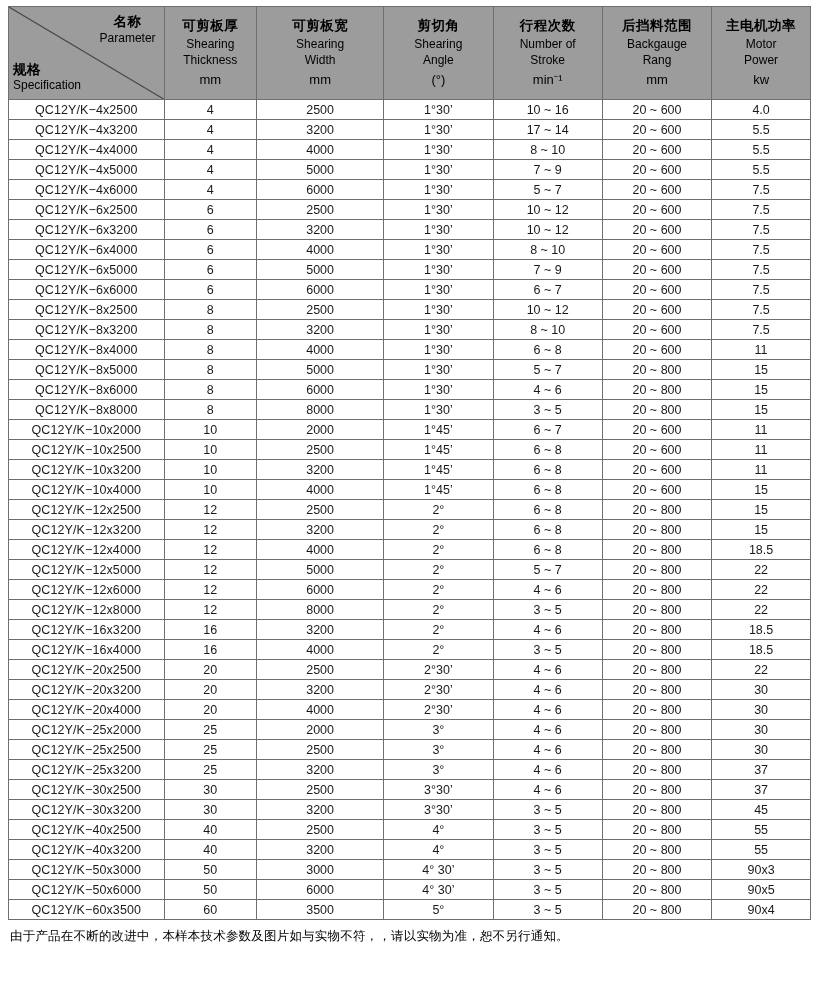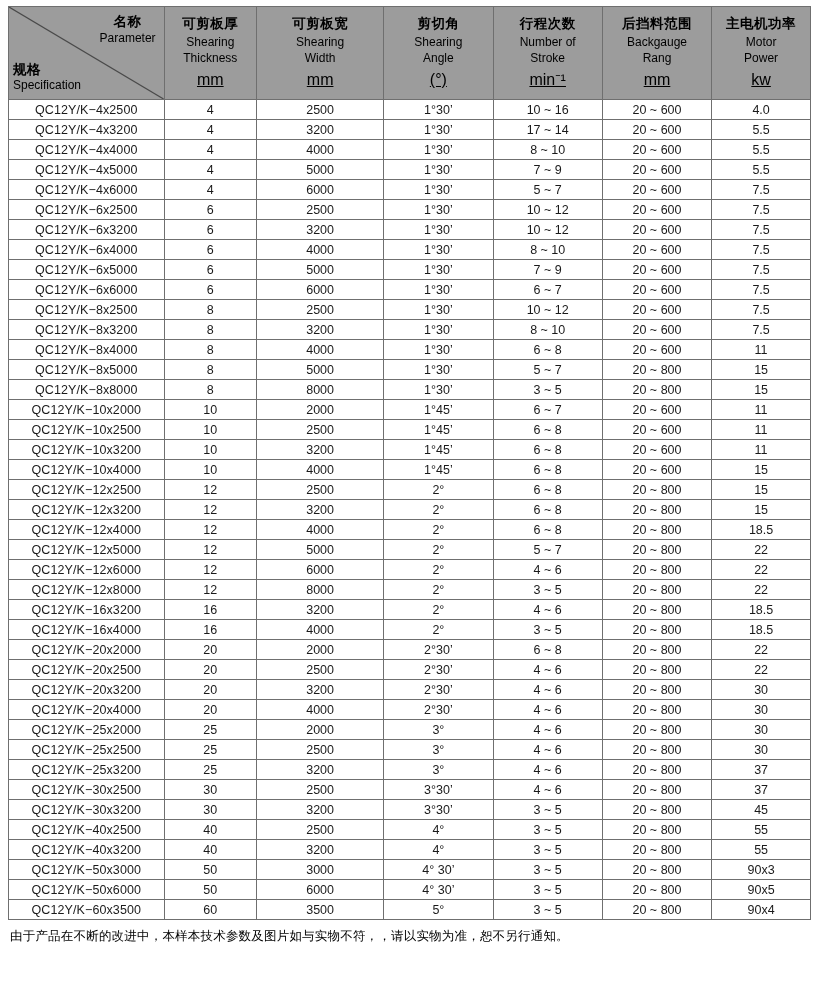--- a/index.html
+++ b/index.html
@@ -48,23 +48,22 @@
   }
   .hdr-cn {
     font-size: 13.5px;
     font-weight: bold;
     letter-spacing: 0.5px;
   }
   .hdr-en {
     font-size: 12px;
   }
   .hdr-unit {
-    font-size: 16px;
+    font-size: 13px;
     margin-top: 3px;
-    text-decoration: underline;
   }
   
   th.corner {
     position: relative;
     padding: 0;
   }
   th.corner .diag {
     position: absolute;
     inset: 0;
     width: 100%;
@@ -315,20 +314,29 @@
         <tr>
           <td class="model">QC12Y/K−8x5000</td>
           <td>8</td>
           <td>5000</td>
           <td>1°30’</td>
           <td>5 ~ 7</td>
           <td>20 ~ 800</td>
           <td>15</td>
         </tr>
         <tr>
+          <td class="model">QC12Y/K−8x6000</td>
+          <td>8</td>
+          <td>6000</td>
+          <td>1°30’</td>
+          <td>4 ~ 6</td>
+          <td>20 ~ 800</td>
+          <td>15</td>
+        </tr>
+        <tr>
           <td class="model">QC12Y/K−8x8000</td>
           <td>8</td>
           <td>8000</td>
           <td>1°30’</td>
           <td>3 ~ 5</td>
           <td>20 ~ 800</td>
           <td>15</td>
         </tr>
         <tr>
           <td class="model">QC12Y/K−10x2000</td>
@@ -432,29 +440,20 @@
         <tr>
           <td class="model">QC12Y/K−16x4000</td>
           <td>16</td>
           <td>4000</td>
           <td>2°</td>
           <td>3 ~ 5</td>
           <td>20 ~ 800</td>
           <td>18.5</td>
         </tr>
         <tr>
-          <td class="model">QC12Y/K−20x2000</td>
-          <td>20</td>
-          <td>2000</td>
-          <td>2°30’</td>
-          <td>6 ~ 8</td>
-          <td>20 ~ 800</td>
-          <td>22</td>
-        </tr>
-        <tr>
           <td class="model">QC12Y/K−20x2500</td>
           <td>20</td>
           <td>2500</td>
           <td>2°30’</td>
           <td>4 ~ 6</td>
           <td>20 ~ 800</td>
           <td>22</td>
         </tr>
         <tr>
           <td class="model">QC12Y/K−20x3200</td>

